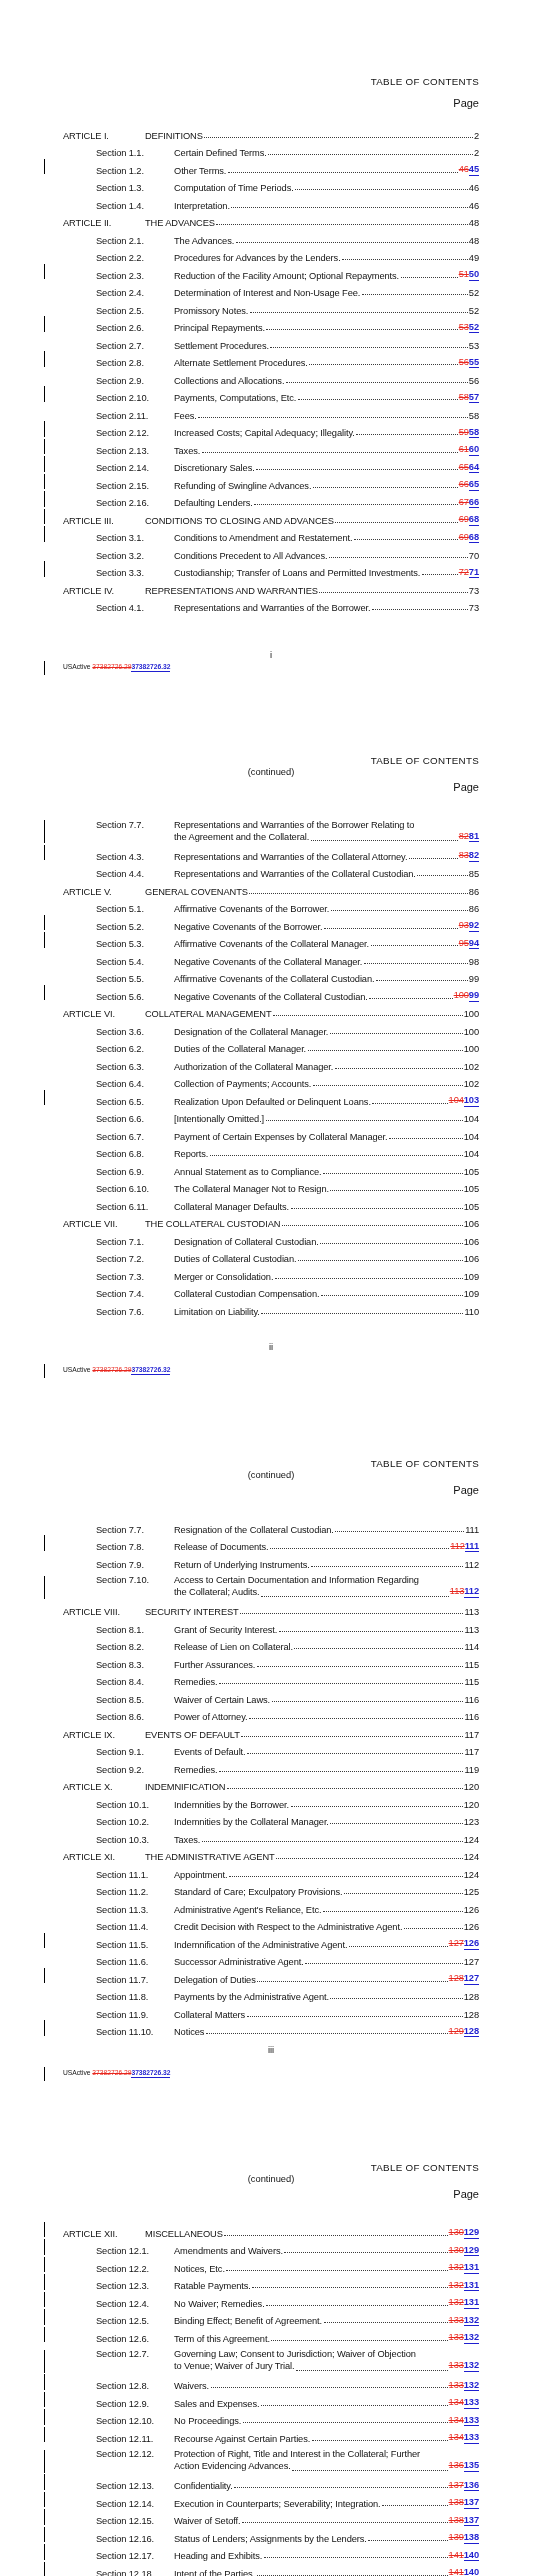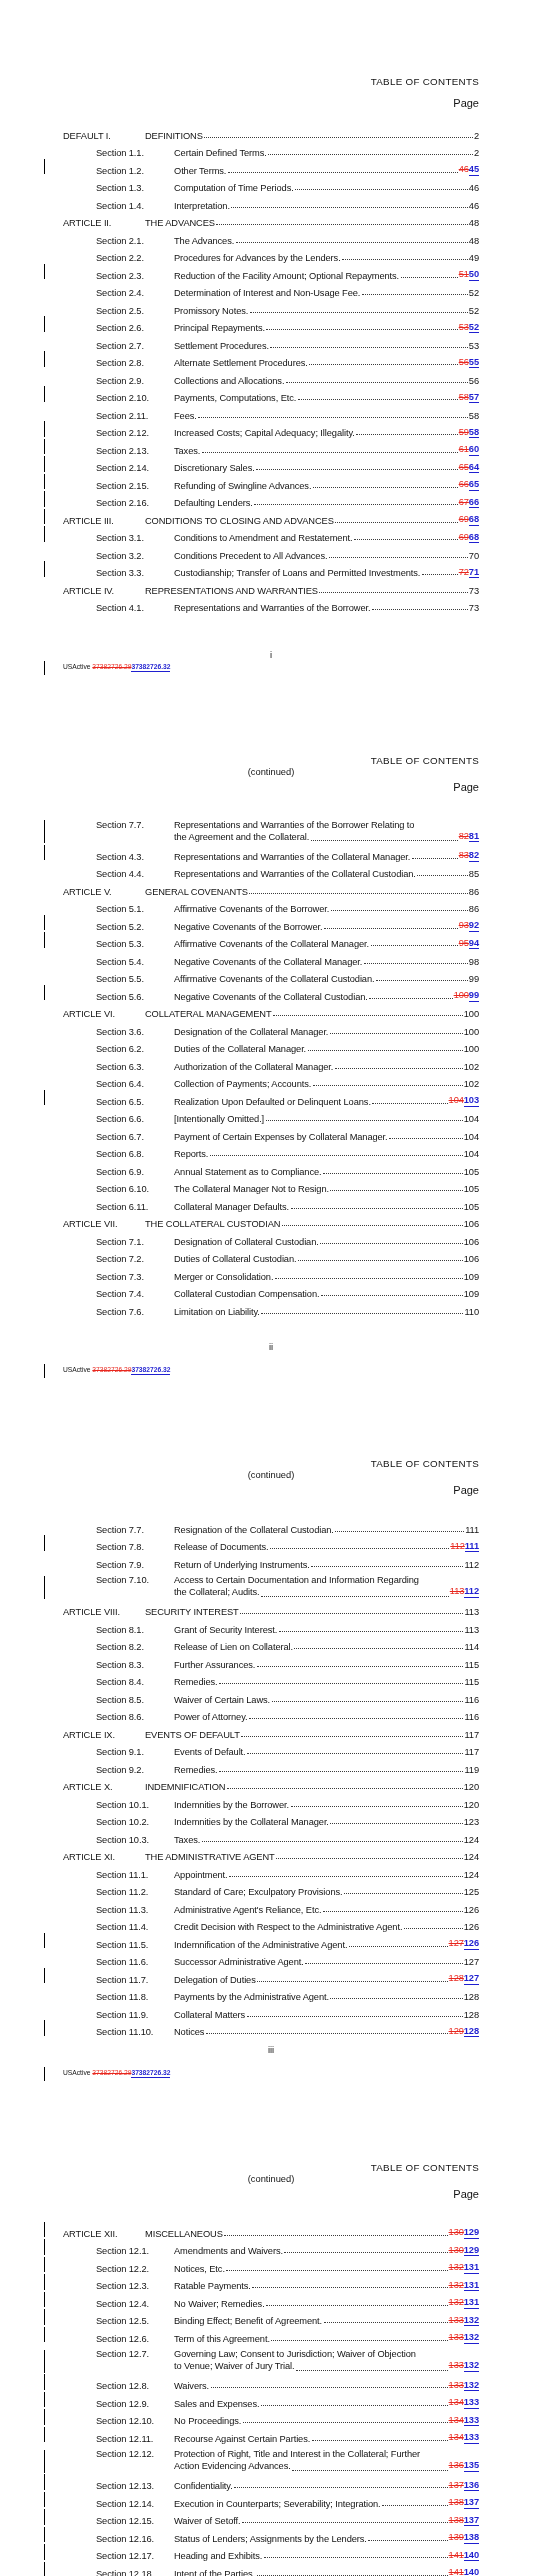--- a/index.html
+++ b/index.html
@@ -36,21 +36,21 @@
 </head>
 <body>
 
 <div class="sheet">
 
   <div class="page first">
     <div class="hdr-title">TABLE OF CONTENTS</div>
     <div class="hdr-page">Page</div>
     <div class="rows">
         <div class="row article">
-          <span class="label">DEFAULT I.</span>
+          <span class="label">ARTICLE I.</span>
           <span class="title">DEFINITIONS</span>
           <span class="leader"></span>
           <span class="pg">2</span>
         </div>
         <div class="row section">
           <span class="label">Section 1.1.</span>
           <span class="title">Certain Defined Terms.</span>
           <span class="leader"></span>
           <span class="pg">2</span>
         </div>
@@ -241,21 +241,21 @@
           <div class="l2">
             <span class="label"></span>
             <span class="title">the Agreement and the Collateral.</span>
             <span class="leader"></span>
             <span class="pg"><span class="old">82</span><span class="new">81</span></span>
           </div>
           <span class="bar"></span>
         </div>
         <div class="row section">
           <span class="label">Section 4.3.</span>
-          <span class="title">Representations and Warranties of the Collateral Manager.</span>
+          <span class="title">Representations and Warranties of the Collateral Attorney.</span>
           <span class="leader"></span>
           <span class="pg"><span class="old">83</span><span class="new">82</span></span>
           <span class="bar"></span>
         </div>
         <div class="row section">
           <span class="label">Section 4.4.</span>
           <span class="title">Representations and Warranties of the Collateral Custodian.</span>
           <span class="leader"></span>
           <span class="pg">85</span>
         </div>

